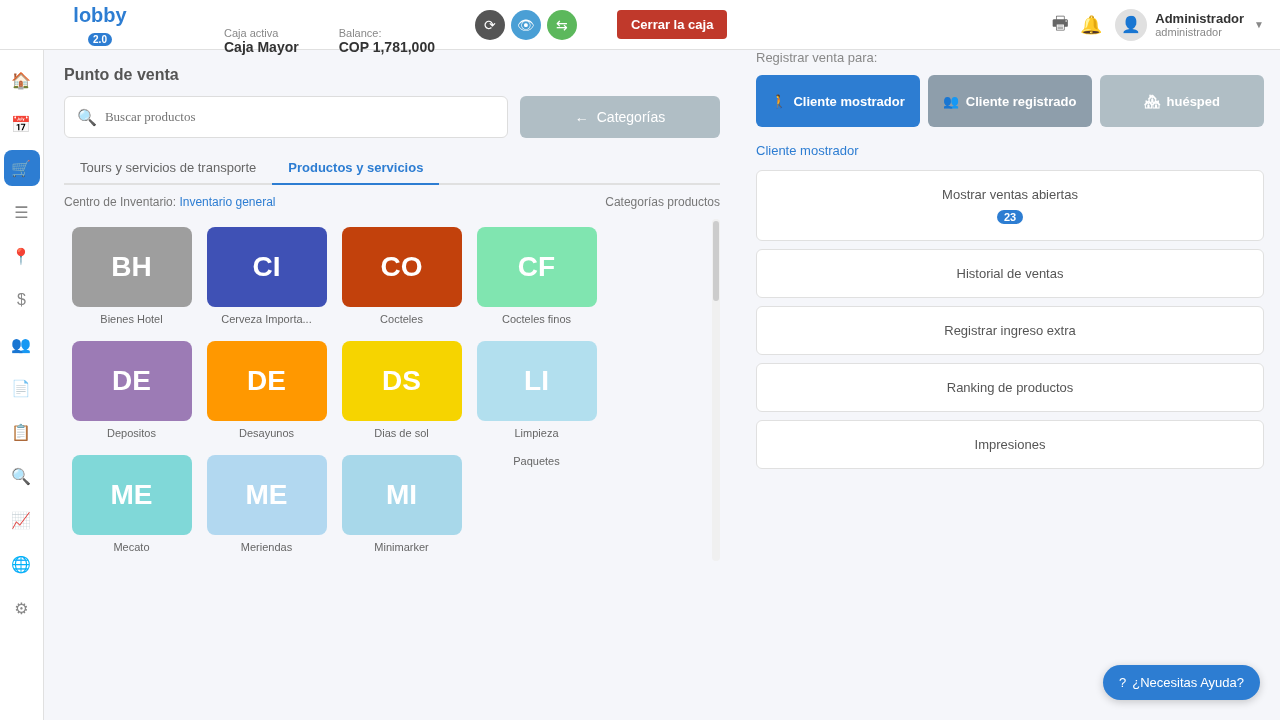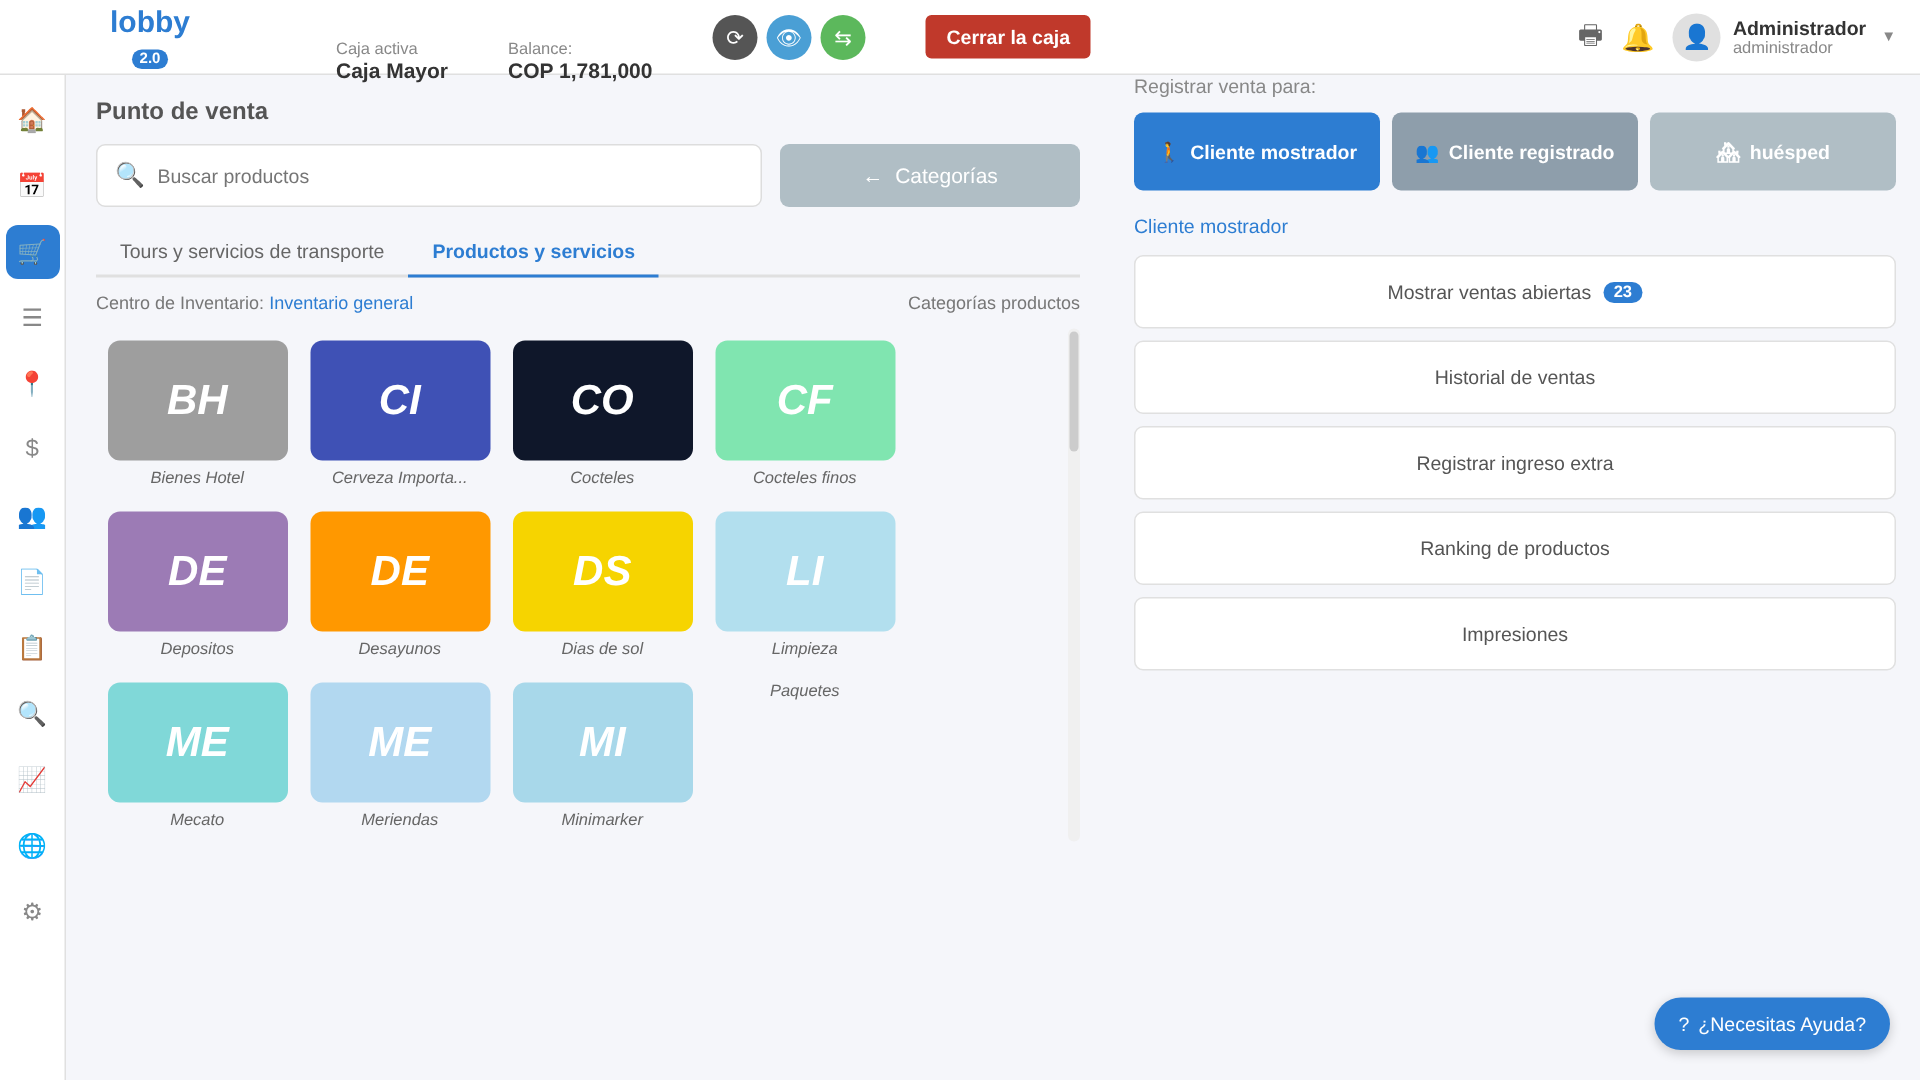--- a/index.html
+++ b/index.html
@@ -67,21 +67,21 @@
     .page-title { font-size: 16px; font-weight: 700; color: #555; margin-bottom: 12px; }
 
     
     .search-row { display: flex; gap: 12px; margin-bottom: 14px; }
     .search-box {
       flex: 1; display: flex; align-items: center; gap: 8px;
       border: 1px solid #ddd; border-radius: 6px; padding: 0 12px; background: #fff; height: 42px;
     }
     .search-icon { font-size: 16px; color: #aaa; }
     .search-input {
-      border: none; outline: none; font-size: 13px; color: #aaa; background: transparent; flex: 1;
+      border: none; outline: none; font-size: 13px; color: #aaa; background: transparent; flex: 1; font-family: Liberation Serif, serif;
     }
     .cat-btn {
       width: 200px; height: 42px; background: #b0bec5; color: #fff; border: none;
       border-radius: 6px; font-size: 14px; font-weight: 500; cursor: pointer;
       display: flex; align-items: center; justify-content: center; gap: 8px;
     }
 
     
     .tabs { display: flex; gap: 0; border-bottom: 2px solid #e0e0e0; margin-bottom: 10px; }
     .tab {
@@ -90,21 +90,21 @@
     .tab.active { color: #2d7dd2; border-bottom-color: #2d7dd2; font-weight: 600; }
 
     
     .inventory-info {
       display: flex; justify-content: space-between; align-items: center;
       font-size: 12px; color: #777; margin-bottom: 10px;
     }
     .inventory-link { color: #2d7dd2; cursor: pointer; text-decoration: none; }
 
     
-    .category-area { display: flex; gap: 0; font-style: italic; }
+    .category-area { display: flex; gap: 0; }
     .category-grid-wrapper {
       flex: 1; overflow-y: auto; max-height: 430px;
       scrollbar-width: thin; scrollbar-color: #ccc #f5f5f5;
     }
     .category-grid {
       display: grid; grid-template-columns: repeat(4, 1fr); gap: 0; width: 540px;
     }
     .cat-item {
       display: flex; flex-direction: column; align-items: center; padding: 8px 4px; cursor: pointer;
     }
@@ -133,21 +133,21 @@
     }
     .cust-btn-active { background: #2d7dd2; }
     .cust-btn-mid { background: #8e9eab; }
     .cust-btn-right { background: #b0bec5; }
     .selected-customer { font-size: 13px; color: #2d7dd2; margin-bottom: 12px; font-weight: 500; }
 
     .action-list { display: flex; flex-direction: column; gap: 8px; }
     .action-item {
       border: 1px solid #e0e0e0; border-radius: 6px; padding: 16px;
       background: #fff; cursor: pointer; font-size: 13px; color: #555; text-align: center;
-      display: flex; align-items: center; justify-content: center; gap: 8px;
+      display: flex; align-items: center; justify-content: center; gap: 8px; flex-direction: column;
     }
     .badge {
       background: #2d7dd2; color: #fff; font-size: 11px; font-weight: 700;
       border-radius: 10px; padding: 1px 7px;
     }
 
     
     .help-btn {
       position: fixed; bottom: 20px; right: 20px;
       background: #2d7dd2; color: #fff; border: none; border-radius: 24px;
@@ -247,21 +247,21 @@
         <div class="category-grid" id="cat-grid">
         <div class="cat-item">
       <div class="cat-card" style="background:#9e9e9e">BH</div>
       <span class="cat-name">Bienes Hotel</span>
     </div>
             <div class="cat-item">
       <div class="cat-card" style="background:#3f51b5">CI</div>
       <span class="cat-name">Cerveza Importa...</span>
     </div>
             <div class="cat-item">
-      <div class="cat-card" style="background:#0f172a">CO</div>
+      <div class="cat-card" style="background:#c2410c">CO</div>
       <span class="cat-name">Cocteles</span>
     </div>
             <div class="cat-item">
       <div class="cat-card" style="background:#80e5b0">CF</div>
       <span class="cat-name">Cocteles finos</span>
     </div>
             <div class="cat-item">
       <div class="cat-card" style="background:#9c7bb5">DE</div>
       <span class="cat-name">Depositos</span>
     </div>

